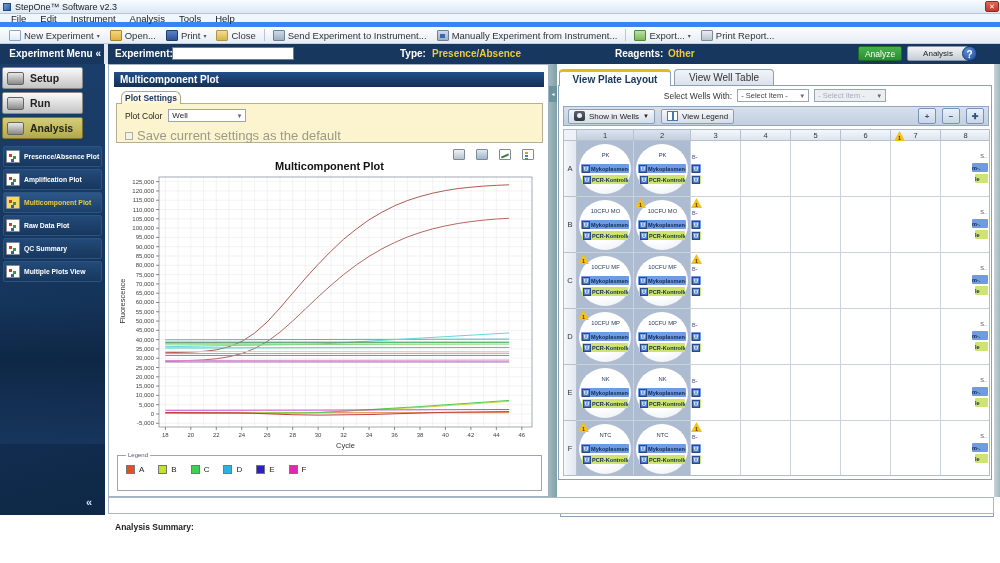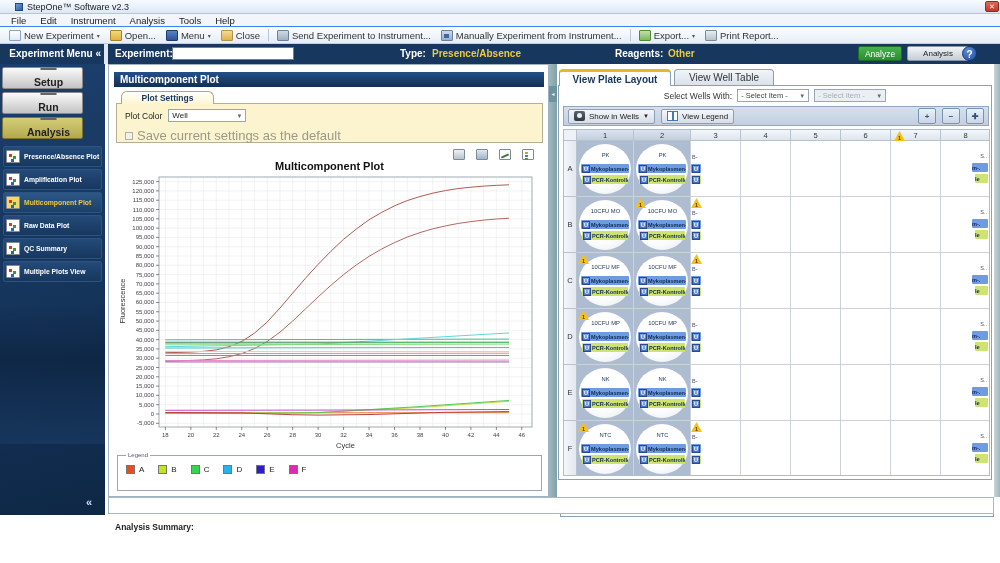--- a/index.html
+++ b/index.html
@@ -2,29 +2,29 @@
 <html><head>
 <meta charset="utf-8">
 <style>
   * { margin:0; padding:0; box-sizing:border-box; font-family:"Liberation Sans", sans-serif; }
   html,body { width:1000px; height:563px; background:#fff; overflow:hidden; }
   #app { position:relative; width:1000px; height:563px; background:#fff; }
 
   
   .titlebar { position:absolute; left:0; top:0; width:1000px; height:14px;
     background:linear-gradient(#f7fbff,#dce8f4); border-bottom:1px solid #b7c6d6;
-    display:flex; align-items:center; padding-left:15px; }
+    display:flex; align-items:center; padding-left:3px; }
   .win-icon { width:8px; height:8px; background:linear-gradient(135deg,#6f9fd8,#2b5fa8); border:1px solid #23497e; margin-right:4px; }
   .title-text { font-size:9px; color:#222; }
   .close-btn { position:absolute; right:1px; top:1px; width:14px; height:11px; background:linear-gradient(#e06a55,#c0392b);
     border:1px solid #8f2a20; color:#fff; font-size:7px; line-height:9px; text-align:center; border-radius:2px; }
 
   
   .menubar { position:absolute; left:0; top:14px; width:1000px; height:13px; background:#f2f5f9;
-    border-bottom:1px solid #3b82f6; display:flex; align-items:center; padding-left:4px; }
+    border-bottom:5px solid #3b82f6; display:flex; align-items:center; padding-left:4px; }
   .menu-item { font-size:9.5px; color:#222; padding:0 7px; }
 
   
   .toolbar { position:absolute; left:0; top:27px; width:1000px; height:17px;
     background:linear-gradient(#fdfeff,#e6edf6); border-bottom:1px solid #c2cfdd;
     display:flex; align-items:center; padding-left:4px; }
   .tbtn { display:flex; align-items:center; gap:3px; padding:1px 5px; font-size:9.5px; color:#333; }
   .tsep { width:1px; height:12px; background:#b9c5d3; margin:0 3px; }
   .tarrow { font-size:6px; color:#555; }
   .ticon { width:12px; height:11px; display:inline-block; border-radius:1px; }
@@ -53,41 +53,41 @@
   .help-btn { position:absolute; left:962px; top:2px; width:15px; height:15px; border-radius:50%;
     background:radial-gradient(circle at 35% 30%,#5d8bd0,#1d4f9c); color:#fff; font-size:10px; font-weight:bold;
     text-align:center; line-height:15px; border:1px solid #103a78; }
 
   
   .sidebar { position:absolute; left:0; top:64px; width:105px; height:451px;
     background:linear-gradient(165deg,#1b3f6c 0%,#16365d 45%,#0e2746 100%); overflow:hidden; }
   .sidebar::after { content:""; position:absolute; left:0; top:240px; width:105px; height:140px;
     background:linear-gradient(#0000 0%,#0c2340 40%,#1a3a63 100%); opacity:.7; }
   .side-btn { position:absolute; left:2px; width:81px; height:22px; background:linear-gradient(#fafafa,#c4c4c4);
-    border:1px solid #8a8a8a; border-radius:2px; display:flex; align-items:center; gap:6px; padding-left:12px;flex-direction:column; }
+    border:1px solid #8a8a8a; border-radius:2px; display:flex; align-items:center; gap:6px; padding-left:4px; }
   .side-btn .lbl { font-size:10.5px; font-weight:bold; color:#222; }
   .side-btn.active { background:linear-gradient(#d6cd7a,#b2a94e); border-color:#7d7430; }
   .side-icon { width:17px; height:13px; background:linear-gradient(#e8e8e8,#8a8a8a); border:1px solid #666; border-radius:2px; }
   .nav-item { position:absolute; left:3px; width:99px; height:21px; display:flex; align-items:center; gap:4px;
     padding-left:2px; border:1px solid #2c5382; border-radius:2px; background:linear-gradient(#234a79,#17375e); }
   .nav-item .lbl { font-size:6.8px; font-weight:bold; color:#fff; }
   .nav-item.active { background:linear-gradient(#2c5788,#1b4069); }
   .nav-item.active .lbl { color:#f0c93c; }
   .nav-icon { width:14px; height:13px; background:#fff; border:1px solid #8a8a8a; border-radius:1px; position:relative; }
   .nav-icon::after { content:""; position:absolute; left:2px; top:3px; width:3px; height:3px; background:#d04020;
     box-shadow:4px 2px 0 #3a9a3a, 2px 5px 0 #3060c0; }
   .nav-icon.ic-active { background:#f2d96a; }
   .side-collapse { position:absolute; left:86px; top:432px; color:#cfe0f2; font-size:11px; font-weight:bold; }
 
   
   .main-panel { position:absolute; left:108px; top:64px; width:441px; height:433px; background:#fff;
     border:1px solid #9fb2c6; }
   .mp-title { position:absolute; left:5px; top:7px; width:430px; height:15px; background:linear-gradient(#245089,#123055);
     color:#fff; font-size:10px; font-weight:bold; line-height:15px; padding-left:6px; }
-  .ps-tab { position:absolute; left:12px; top:26px; width:93px; height:13px; background:linear-gradient(#ffffff,#fdf6d0);
+  .ps-tab { position:absolute; left:12px; top:26px; width:60px; height:13px; background:linear-gradient(#ffffff,#fdf6d0);
     border:1px solid #a8a888; border-bottom:none; border-radius:6px 6px 0 0; z-index:2;
     font-size:8.5px; font-weight:bold; color:#16365c; text-align:center; line-height:13px; }
   .ps-box { position:absolute; left:7px; top:38px; width:427px; height:40px; background:#fbf4cf; border:1px solid #b5b093; }
   .ps-row1 { position:absolute; left:8px; top:5px; display:flex; align-items:center; gap:6px; }
   .ps-lab { font-size:8.5px; color:#222; }
   .ps-select { width:78px; height:13px; background:#fff; border:1px solid #9aa6b4; font-size:8px; color:#222;
     display:flex; align-items:center; justify-content:space-between; padding:0 3px; }
   .ps-select .car { font-size:6px; color:#667; }
   .ps-check { position:absolute; left:8px; top:24px; display:flex; align-items:center; gap:4px; }
   .ps-checkbox { width:8px; height:8px; background:#f2f2ec; border:1px solid #b0b0a0; }
@@ -197,21 +197,21 @@
         <span class="ticon ic-new"></span>
         <span>New Experiment</span>
         <span class="tarrow">▾</span>
       </div>
       <div class="tbtn">
         <span class="ticon ic-open"></span>
         <span>Open...</span>
       </div>
       <div class="tbtn">
         <span class="ticon ic-save"></span>
-        <span>Menu</span>
+        <span>Print</span>
         <span class="tarrow">▾</span>
       </div>
       <div class="tbtn">
         <span class="ticon ic-close"></span>
         <span>Close</span>
       </div>
       <span class="tsep"></span>
       <div class="tbtn">
         <span class="ticon ic-send"></span>
         <span>Send Experiment to Instrument...</span>

